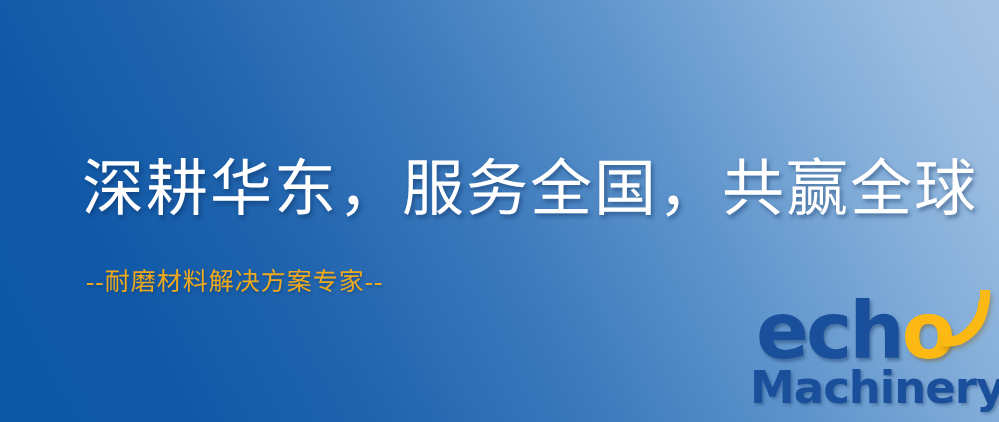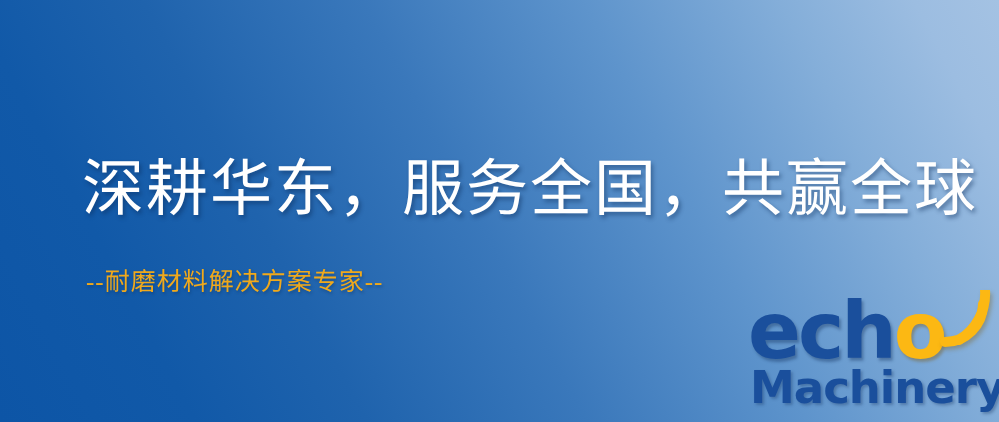--- a/index.html
+++ b/index.html
@@ -64,21 +64,21 @@
     height: 126px;
   }
 
   #logo-top {
     position: relative;
     height: 76px;
   }
 
   #logo-echo {
     position: absolute;
-    left: 0;
+    left: 8px;
     top: -4px;
     font-family: "DejaVu Sans", "Liberation Sans", sans-serif;
     font-weight: bold;
     font-size: 78px;
     line-height: 78px;
     letter-spacing: -3px;
     color: #1a4f9c;
     text-shadow: 2px 3px 3px rgba(20, 50, 95, 0.40);
   }
 

